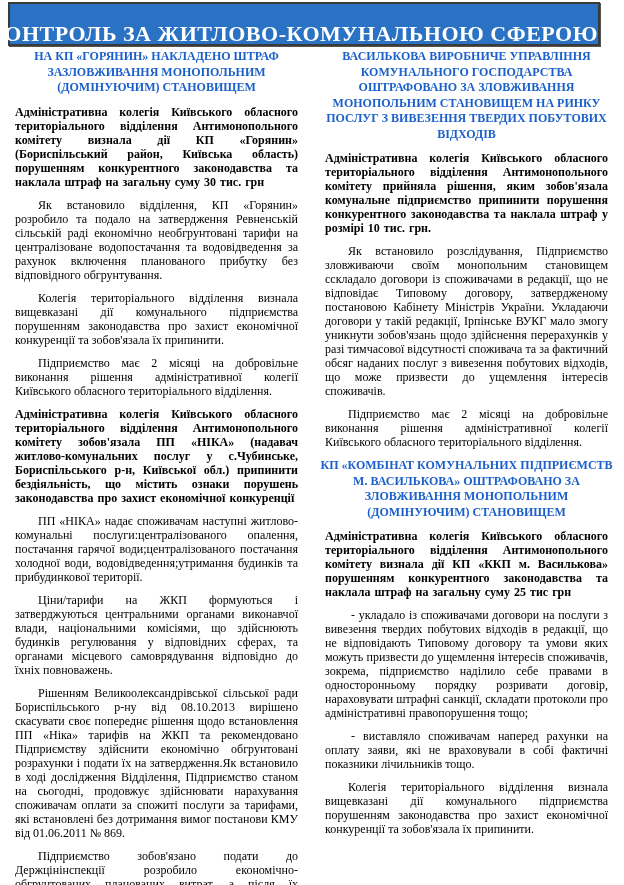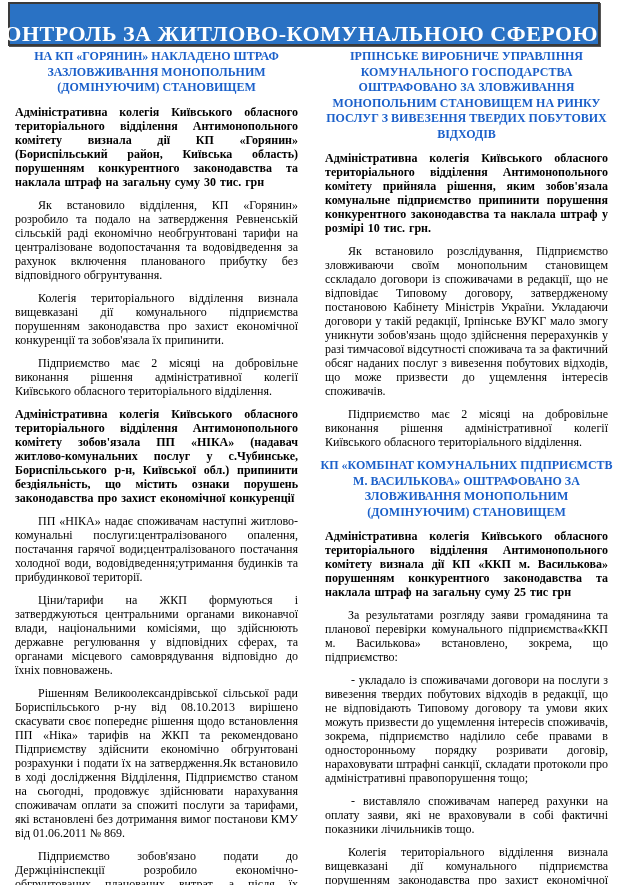--- a/index.html
+++ b/index.html
@@ -84,35 +84,34 @@
         <section>
           <h2 class="sec-heading">НА КП «ГОРЯНИН» НАКЛАДЕНО ШТРАФ ЗАЗЛОВЖИВАННЯ МОНОПОЛЬНИМ (ДОМІНУЮЧИМ) СТАНОВИЩЕМ</h2>
           <p class="para p-lead">Адміністративна колегія Київського обласного територіального відділення Антимонопольного комітету визнала дії КП «Горянин» (Бориспільський район, Київська область) порушенням конкурентного законодавства та наклала штраф на загальну суму 30 тис. грн</p>
           <p class="para p-body">Як встановило відділення, КП «Горянин» розробило та подало на затвердження Ревненській сільській раді економічно необгрунтовані тарифи на централізоване водопостачання та водовідведення за рахунок включення планованого прибутку без відповідного обгрунтування.</p>
           <p class="para p-body">Колегія територіального відділення визнала вищевказані дії комунального підприємства порушенням законодавства про захист економічної конкуренції та зобов'язала їх припинити.</p>
           <p class="para p-body">Підприємство має 2 місяці на добровільне виконання рішення адміністративної колегії Київського обласного територіального відділення.</p>
         </section>
         <section>
           <p class="para p-lead">Адміністративна колегія Київського обласного територіального відділення Антимонопольного комітету зобов'язала ПП «НІКА» (надавач житлово-комунальних послуг у с.Чубинське, Бориспільського р-н, Київської обл.) припинити бездіяльність, що містить ознаки порушень законодавства про захист економічної конкуренції</p>
           <p class="para p-body">ПП «НІКА» надає споживачам наступні житлово-комунальні послуги:централізованого опалення, постачання гарячої води;централізованого постачання холодної води, водовідведення;утримання будинків та прибудинкової території.</p>
-          <p class="para p-body">Ціни/тарифи на ЖКП формуються і затверджуються центральними органами виконавчої влади, національними комісіями, що здійснюють державне регулювання у відповідних сферах, та органами місцевого самоврядування відповідно до їхніх повноважень.</p>
+          <p class="para p-body">Ціни/тарифи на ЖКП формуються і затверджуються центральними органами виконавчої влади, національними комісіями, що здійснюють будинків регулювання у відповідних сферах, та органами місцевого самоврядування відповідно до їхніх повноважень.</p>
           <p class="para p-body">Рішенням Великоолександрівської сільської ради Бориспільського р-ну від 08.10.2013 вирішено скасувати своє попереднє рішення щодо встановлення ПП «Ніка» тарифів на ЖКП та рекомендовано Підприємству здійснити економічно обгрунтовані розрахунки і подати їх на затвердження.Як встановило в ході дослідження Відділення, Підприємство станом на сьогодні, продовжує здійснювати нарахування споживачам оплати за спожиті послуги за тарифами, які встановлені без дотримання вимог постанови КМУ від 01.06.2011 № 869.</p>
           <p class="para p-body">Підприємство зобов'язано подати до Держцінінспекції розробило економічно-обгрунтованих планованих витрат, а після їх отримання подати їх на затвердження (встановлення) відповідному органу влади.</p>
         </section>
       </div>
     <div class="col" id="col-right">
         <section>
-          <h2 class="sec-heading">ІРПІНСЬКЕ ВИРОБНИЧЕ УПРАВЛІННЯ КОМУНАЛЬНОГО ГОСПОДАРСТВА ОШТРАФОВАНО ЗА ЗЛОВЖИВАННЯ МОНОПОЛЬНИМ СТАНОВИЩЕМ НА РИНКУ ПОСЛУГ З ВИВЕЗЕННЯ ТВЕРДИХ ПОБУТОВИХ ВІДХОДІВ</h2>
+          <h2 class="sec-heading">ВАСИЛЬКОВА ВИРОБНИЧЕ УПРАВЛІННЯ КОМУНАЛЬНОГО ГОСПОДАРСТВА ОШТРАФОВАНО ЗА ЗЛОВЖИВАННЯ МОНОПОЛЬНИМ СТАНОВИЩЕМ НА РИНКУ ПОСЛУГ З ВИВЕЗЕННЯ ТВЕРДИХ ПОБУТОВИХ ВІДХОДІВ</h2>
           <p class="para p-lead">Адміністративна колегія Київського обласного територіального відділення Антимонопольного комітету прийняла рішення, яким зобов'язала комунальне підприємство припинити порушення конкурентного законодавства та наклала штраф у розмірі 10 тис. грн.</p>
           <p class="para p-body">Як встановило розслідування, Підприємство зловживаючи своїм монопольним становищем сскладало договори із споживачами в редакції, що не відповідає Типовому договору, затвердженому постановою Кабінету Міністрів України. Укладаючи договори у такій редакції, Ірпінське ВУКГ мало змогу уникнути зобов'язань щодо здійснення перерахунків у разі тимчасової відсутності споживача та за фактичний обсяг наданих послуг з вивезення побутових відходів, що може призвести до ущемлення інтересів споживачів.</p>
           <p class="para p-body">Підприємство має 2 місяці на добровільне виконання рішення адміністративної колегії Київського обласного територіального відділення.</p>
         </section>
         <section>
           <h2 class="sec-heading">КП «КОМБІНАТ КОМУНАЛЬНИХ ПІДПРИЄМСТВ М. ВАСИЛЬКОВА» ОШТРАФОВАНО ЗА ЗЛОВЖИВАННЯ МОНОПОЛЬНИМ (ДОМІНУЮЧИМ) СТАНОВИЩЕМ</h2>
           <p class="para p-lead">Адміністративна колегія Київського обласного територіального відділення Антимонопольного комітету визнала дії КП «ККП м. Василькова» порушенням конкурентного законодавства та наклала штраф на загальну суму 25 тис грн</p>
-          <p class="para p-body">За результатами розгляду заяви громадянина та планової перевірки комунального підприємства«ККП м. Василькова» встановлено, зокрема, що підприємство:</p>
           <p class="para p-bullet">- укладало із споживачами договори на послуги з вивезення твердих побутових відходів в редакції, що не відповідають Типовому договору та умови яких можуть призвести до ущемлення інтересів споживачів, зокрема, підприємство наділило себе правами в односторонньому порядку розривати договір, нараховувати штрафні санкції, складати протоколи про адміністративні правопорушення тощо;</p>
           <p class="para p-bullet">- виставляло споживачам наперед рахунки на оплату заяви, які не враховували в собі фактичні показники лічильників тощо.</p>
           <p class="para p-body">Колегія територіального відділення визнала вищевказані дії комунального підприємства порушенням законодавства про захист економічної конкуренції та зобов'язала їх припинити.</p>
         </section>
       </div>
   </div>
 </div>
 
 </body></html>

